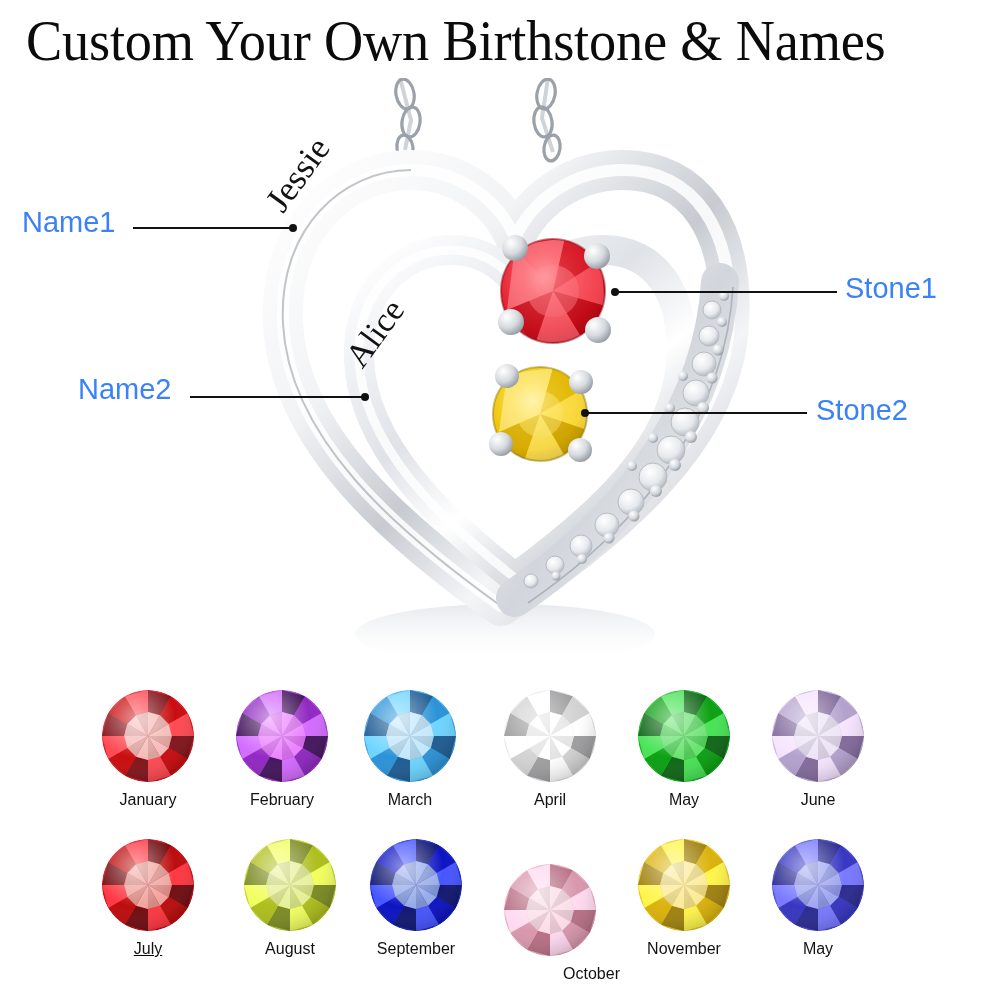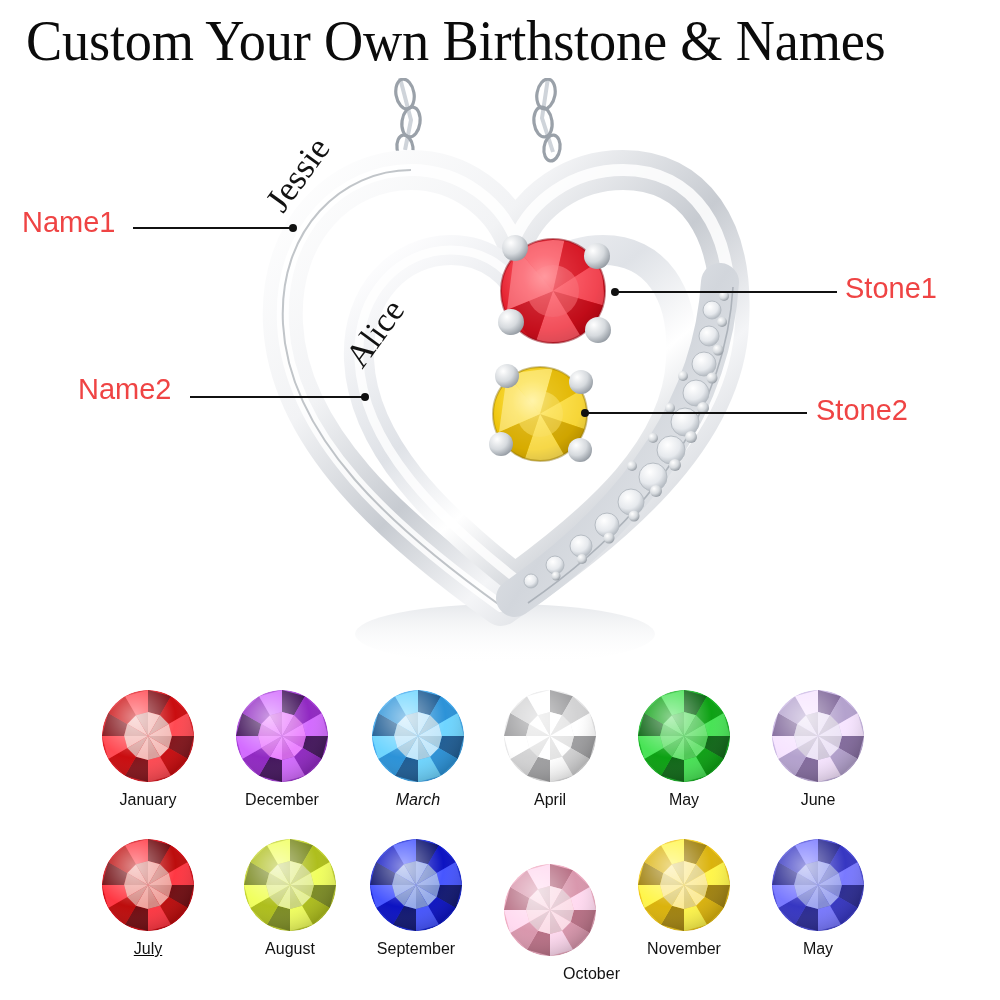--- a/index.html
+++ b/index.html
@@ -15,21 +15,21 @@
     font-family:"Liberation Serif", serif;
     font-size:56px;line-height:62px;font-weight:400;
     color:#0b0b0b;letter-spacing:-0.2px;
     transform:scaleX(0.97);transform-origin:left top;
     white-space:nowrap;
   }
 
   .callout{
     position:absolute;
     font-family:"Liberation Sans", sans-serif;
-    font-size:29px;line-height:29px;color:#ef4444;
+    font-size:29px;line-height:29px;color:#3b82f6;
     white-space:nowrap;
   }
   #lbl-name1{left:22px;top:208px;}
   #lbl-name2{left:78px;top:375px;}
   #lbl-stone1{left:845px;top:274px;}
   #lbl-stone2{left:816px;top:396px;}
 
   .leader{position:absolute;height:0;border-top:2px solid #111;}
   .leader .dot{
     position:absolute;width:8px;height:8px;border-radius:50%;
@@ -347,23 +347,23 @@
               <polygon points="48,48 60.0,68.7 48.0,71.9" fill="#ce61e3"></polygon>
               <polygon points="48,48 48.0,71.9 36.0,68.7" fill="#ea7dff"></polygon>
               <polygon points="48,48 36.0,68.7 27.3,60.0" fill="#ce61e3"></polygon>
               <polygon points="48,48 27.3,60.0 24.1,48.0" fill="#ea7dff"></polygon>
               <polygon points="48,48 24.1,48.0 27.3,36.0" fill="#ce61e3"></polygon>
               <polygon points="48,48 27.3,36.0 36.0,27.3" fill="#ea7dff"></polygon>
               <polygon points="48,48 36.0,27.3 48.0,24.1" fill="#ce61e3"></polygon>
               <circle cx="48" cy="48" r="46" fill="url(#shgg1)"></circle>
             </g>
           </svg></div>
-        <div class="gemlabel">December</div>
-      </div>
-      <div class="gemcell" style="left: 348px; top: 688px; font-style: italic;">
+        <div class="gemlabel">February</div>
+      </div>
+      <div class="gemcell" style="left: 340px; top: 688px;">
         <div class="gemwrap"><svg viewBox="0 0 96 96" width="96" height="96">
             <defs>
               <clipPath id="gg2">
                 <circle cx="48" cy="48" r="46"></circle>
               </clipPath>
               <radialGradient id="shgg2" cx="0.36" cy="0.3" r="0.8">
                 <stop offset="0" stop-color="#ffffff" stop-opacity="0.55"></stop>
                 <stop offset="0.55" stop-color="#ffffff" stop-opacity="0.05"></stop>
                 <stop offset="1" stop-color="#000000" stop-opacity="0.25"></stop>
               </radialGradient>

